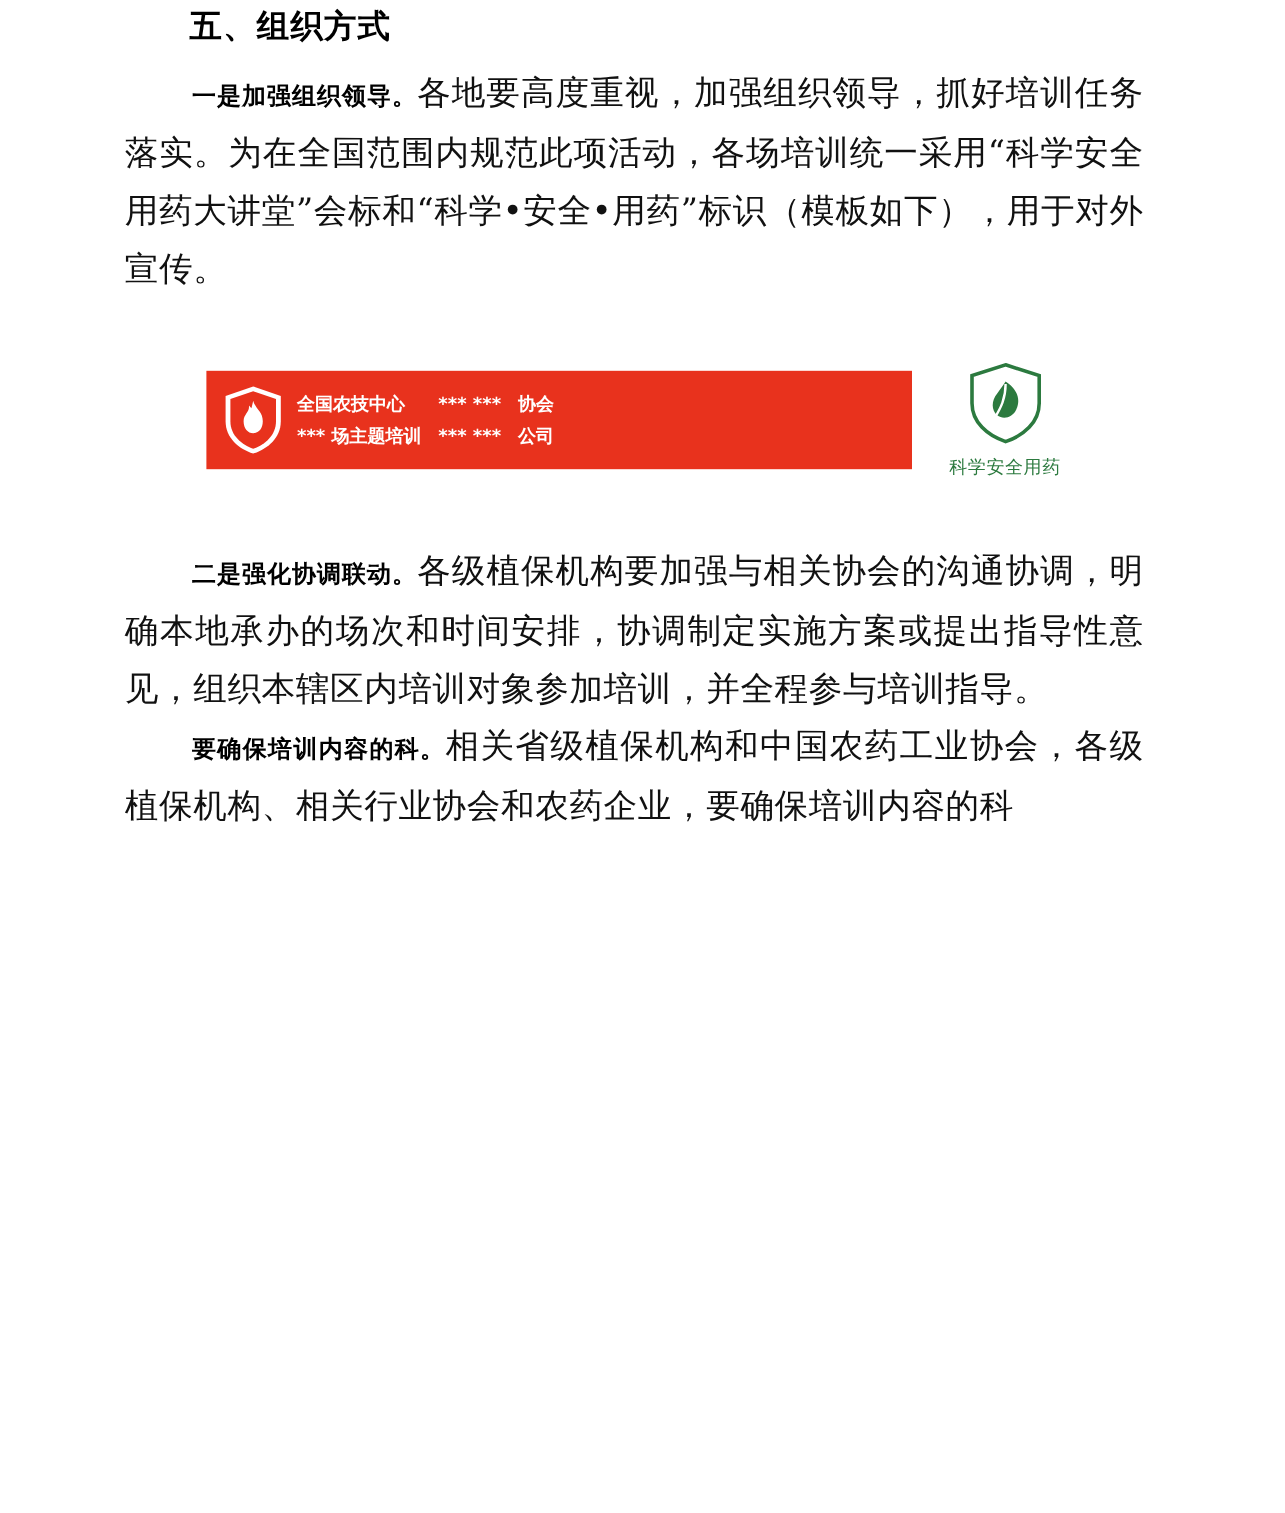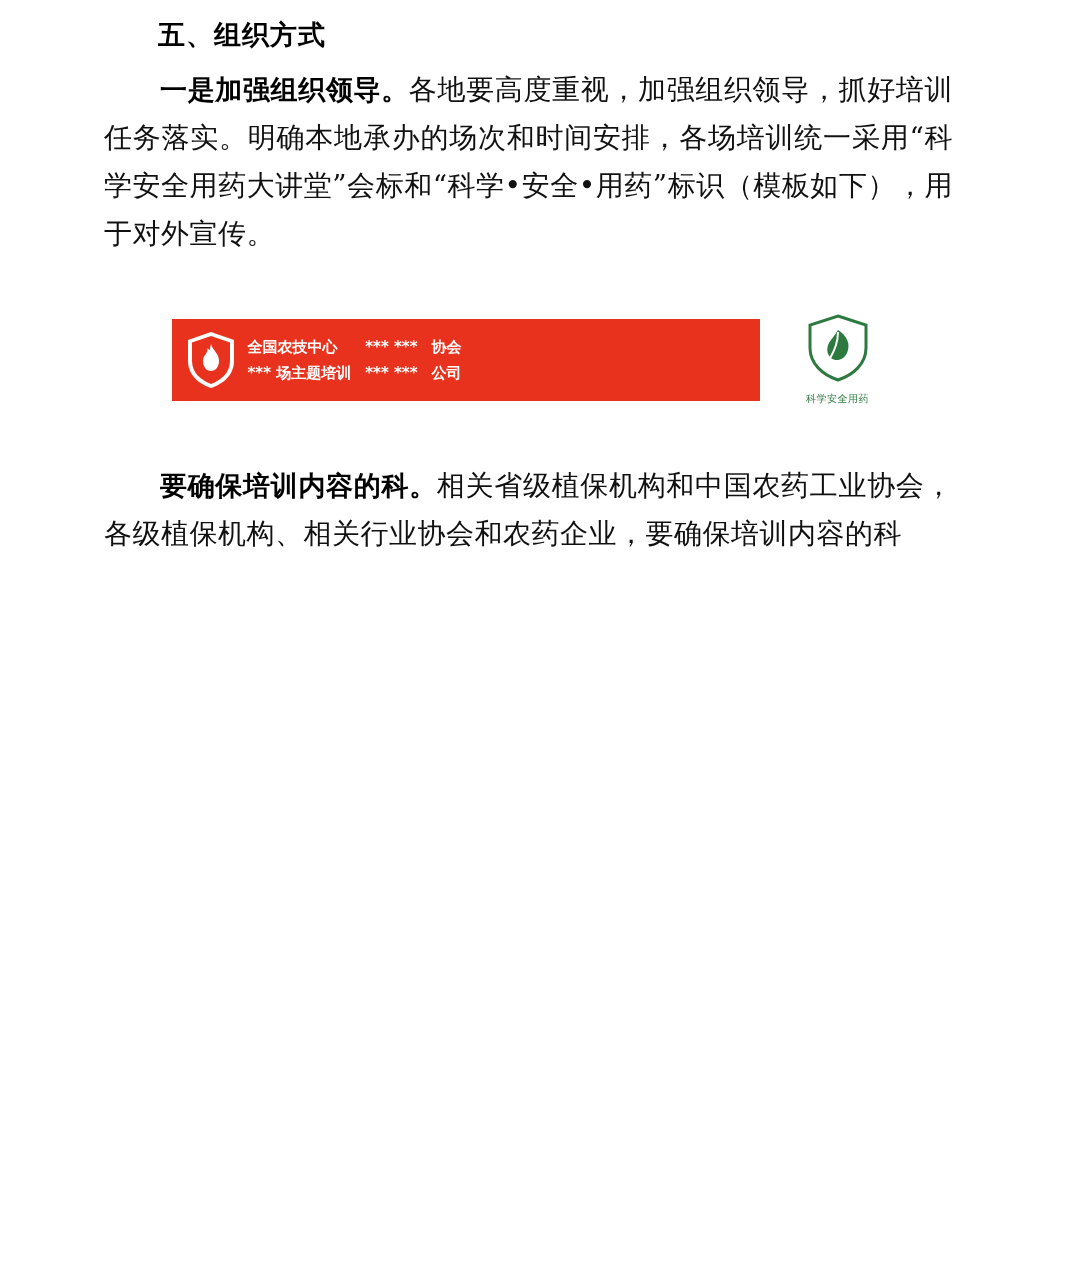--- a/index.html
+++ b/index.html
@@ -12,21 +12,21 @@
     height: 1261px;
     font-family: "DejaVu Serif", "Liberation Serif", serif;
     color: #1a1a1a;
     overflow: hidden;
   }
   .page {
     position: relative;
     width: 1071px;
     height: 1261px;
     box-sizing: border-box;
-    padding: 12px 118px 0 104px;
+    padding: 0 118px 0 104px;
   }
   .heading {
     font-family: "DejaVu Sans", "Liberation Sans", sans-serif;
     font-weight: bold;
     font-size: 27px;
     line-height: 46px;
     letter-spacing: 1px;
     text-indent: 2em;
     margin: 0 0 2px 0;
     color: #000;
@@ -37,21 +37,21 @@
     text-align: justify;
     text-justify: inter-ideograph;
     text-indent: 2em;
     margin: 0;
     letter-spacing: 0.5px;
     color: #111;
   }
   .para .lead {
     font-family: "DejaVu Sans", "Liberation Sans", sans-serif;
     font-weight: bold;
-    font-size: 27px;
+    font-size: 20px;
     color: #000;
   }
   .spacer-sm { height: 6px; }
   .spacer-md { height: 46px; }
   .spacer-lg { height: 56px; }
 
   
   .banner-wrap {
     display: flex;
     align-items: center;
@@ -104,40 +104,40 @@
     height: 92px;
     display: flex;
     flex-direction: column;
     align-items: center;
     justify-content: center;
     flex: 0 0 auto;
   }
   .logo-mark svg { display: block; }
   .logo-caption {
     font-family: "DejaVu Sans", "Liberation Sans", sans-serif;
-    font-size: 10px;
+    font-size: 15px;
     color: #2c7a3f;
     letter-spacing: 0.5px;
     margin-top: 10px;
     white-space: nowrap;
   }
 </style>
 </head>
 <body>
 
 <div class="page">
 
   <h2 class="heading">五、组织方式</h2>
 
 
   <div class="spacer-sm"></div>
 
 
   <p class="para">
-    <span class="lead">一是加强组织领导。</span><span>各地要高度重视，加强组织领导，抓好培训任务落实。明确本地承办的场次和时间安排，各场培训统一采用“科学安全用药大讲堂”会标和“科学•安全•用药”标识（模板如下），用于对外宣传。</span>
+    <span class="lead">一是加强组织领导。</span><span>各地要高度重视，加强组织领导，抓好培训任务落实。为在全国范围内规范此项活动，各场培训统一采用“科学安全用药大讲堂”会标和“科学•安全•用药”标识（模板如下），用于对外宣传。</span>
   </p>
 
   <div class="spacer-md"></div>
 
   <div class="banner-wrap">
     <div class="banner">
       <div class="shield">
         <svg width="50" height="58" viewBox="0 0 50 58">
           <path d="M25 1 L48 9 V30 C48 44 37 53 25 57 C13 53 2 44 2 30 V9 Z" fill="#ffffff"></path>
           <path d="M25 5 L44 11.5 V30 C44 42 34.5 49.5 25 53 C15.5 49.5 6 42 6 30 V11.5 Z" fill="#e8321d"></path>
@@ -160,18 +160,21 @@
           <path d="M31 16 C40 22 44 30 40 39 C37 46 29 48 24 44 C19 40 19 32 24 26 C27 22 29 19 31 16 Z" fill="#2c7a3f"></path>
           <path d="M31 18 C31 30 27 38 22 46" fill="none" stroke="#ffffff" stroke-width="2"></path>
         </svg>
       </div>
       <div class="logo-caption">科学安全用药</div>
     </div>
   </div>
 
   <div class="spacer-lg"></div>
 
+  <p class="para">
+    <span class="lead">二是强化协调联动。</span><span>各级植保机构要加强与相关协会的沟通协调，明确本地承办的场次和时间安排，协调制定实施方案或提出指导性意见，组织本辖区内培训对象参加培训，并全程参与培训指导。</span>
+  </p>
 
   <p class="para">
     <span class="lead">要确保培训内容的科。</span><span>相关省级植保机构和中国农药工业协会，各级植保机构、相关行业协会和农药企业，要确保培训内容的科</span>
   </p>
 
 </div>
 
 </body></html>

